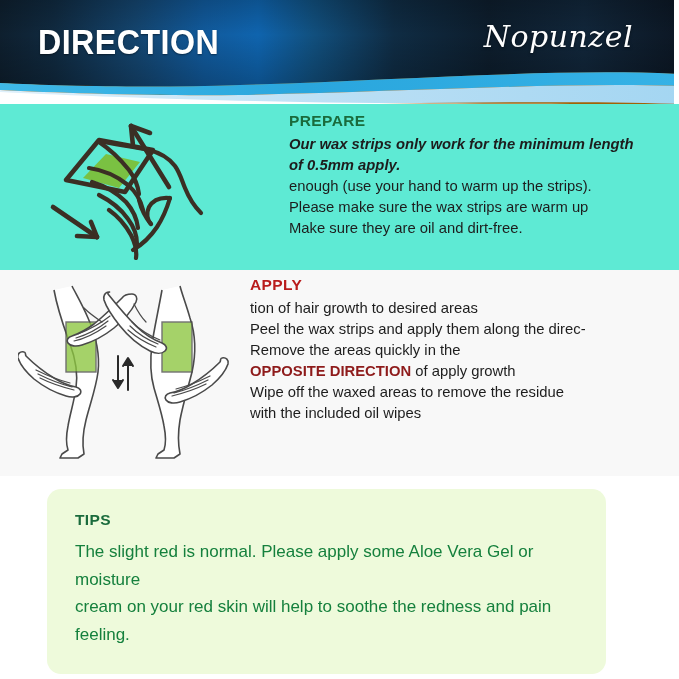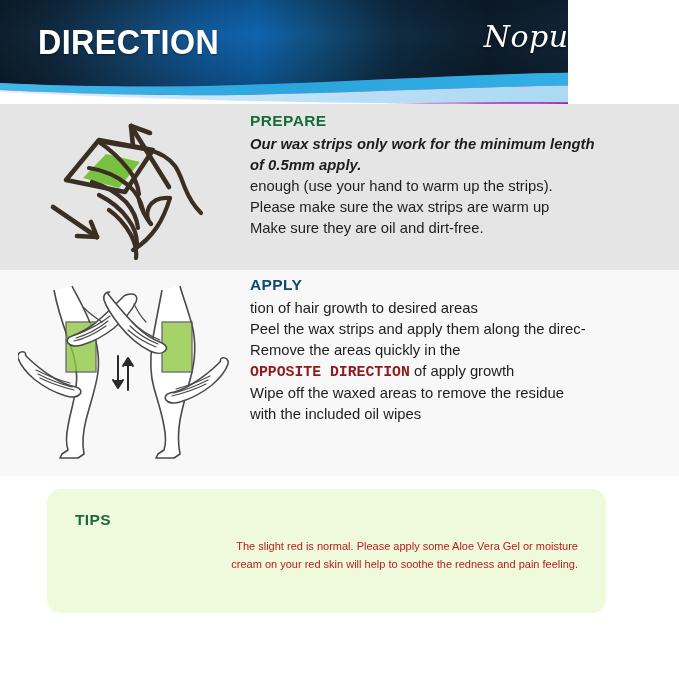--- a/index.html
+++ b/index.html
@@ -11,24 +11,24 @@
     height: 679px;
     background: #ffffff;
     font-family: "Liberation Sans", sans-serif;
     overflow: hidden;
     position: relative;
   }
 
   
   .header {
     position: relative;
-    width: 568px;
+    width: 674px;
     height: 104px;
     overflow: hidden;
-    background: #a21caf;
+    background: #a16207;
   }
   .header-bg {
     position: absolute;
     left: 0; top: 0;
     width: 679px;
     height: 104px;
   }
   .header-inner {
     position: absolute;
     left: 0; top: 0;
@@ -70,23 +70,24 @@
   .content {
     position: relative;
     width: 679px;
   }
   .step-row {
     display: flex;
     align-items: flex-start;
     box-sizing: border-box;
   }
   .step-prepare {
-    background: #e5e5e5;
+    background: #5eead4;
     height: 166px;
     padding-top: 8px;
+    gap: 39px;
   }
   .step-apply {
     background: #f8f8f8;
     height: 206px;
     padding-top: 0px;
   }
   .figure-col {
     width: 250px;
     flex: 0 0 250px;
     display: flex;
@@ -112,46 +113,44 @@
   .step-body .em-italic {
     font-style: italic;
     font-weight: bold;
   }
   .step-body .em-strong {
     font-style: italic;
     font-weight: bold;
   }
   .em-red {
     font-weight: bold;
-    font-family: Liberation Mono, monospace;
   }
   .line { display: block; }
 
   
   .tips-wrap {
     padding: 13px 0 0 0;
   }
   .tips-box {
     margin-left: 47px;
     width: 559px;
     box-sizing: border-box;
     border-radius: 14px;
-    padding: 22px 28px 39px 28px;
+    padding: 22px 28px 26px 28px;
   }
   .tips-heading {
     font-size: 15.5px;
     font-weight: bold;
     letter-spacing: 0.4px;
     margin: 0 0 9px 0;
   }
   .tips-body {
-    font-size: 11px;
-    color: #b91c1c;
+    font-size: 17px;
+    color: #15803d;
     line-height: 1.62;
-    text-align: right;
   }
 
   
   .illus { display: block; }
 </style>
 </head>
 <body>
 
 <div class="header">
 
@@ -339,21 +338,21 @@
 
           <g stroke="#2a2a2a" stroke-width="2" fill="none" stroke-linecap="round" stroke-linejoin="round">
             <path d="M-8 112 L-8 82"></path>
             <path d="M-13 88 L-8 80 L-3 88" fill="#2a2a2a" stroke-width="2"></path>
           </g>
         </g>
       </svg>
     </div>
 
     <div class="text-col" style="padding-top:6px;">
-      <div class="step-heading" style="color:#0c4a6e;">APPLY</div>
+      <div class="step-heading" style="color:#b91c1c;">APPLY</div>
       <div class="step-body">
         <span class="line">tion of hair growth to desired areas</span>
         <span class="line">Peel the wax strips and apply them along the direc-</span>
         <span class="line">Remove the areas quickly in the</span>
         <span class="line">
           <span class="em-red" style="color:#8e1b1b;">OPPOSITE DIRECTION</span><span> of apply growth</span>
         </span>
         <span class="line">Wipe off the waxed areas to remove the residue</span>
         <span class="line">with the included oil wipes</span>
       </div>

